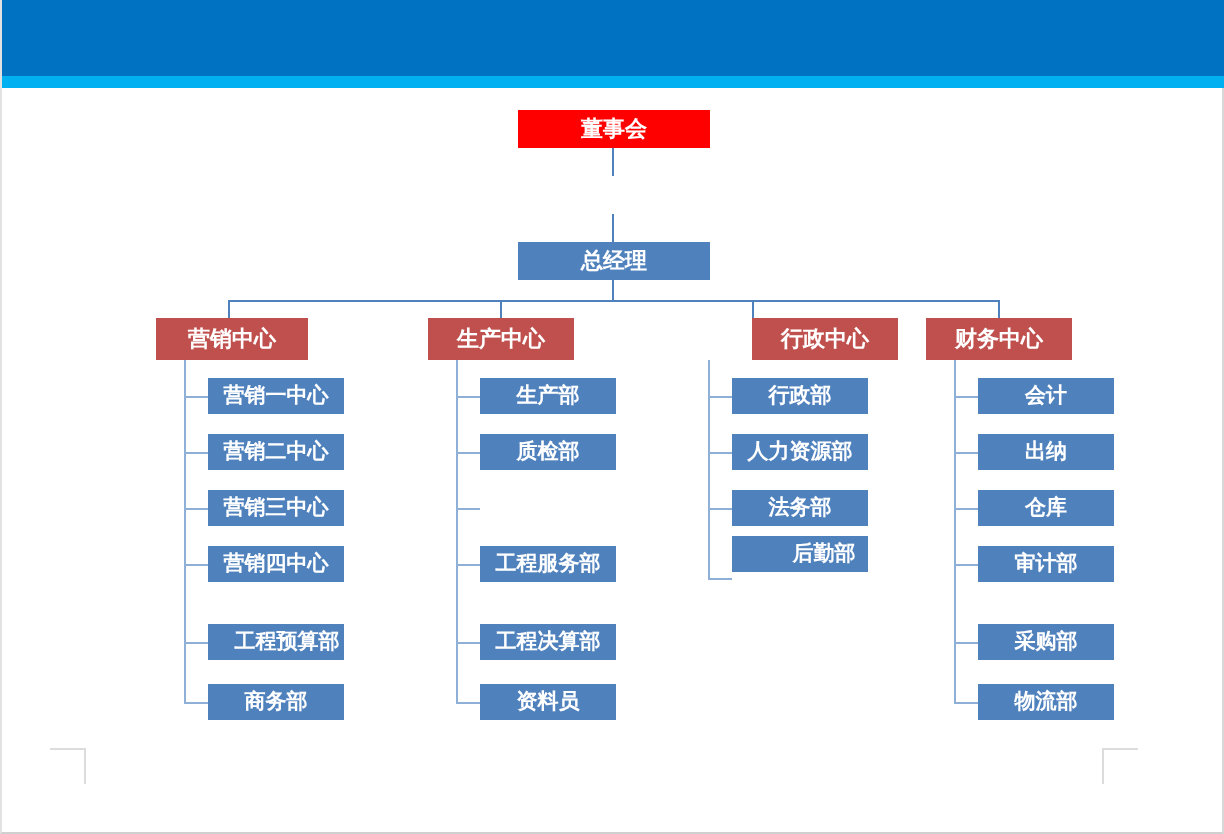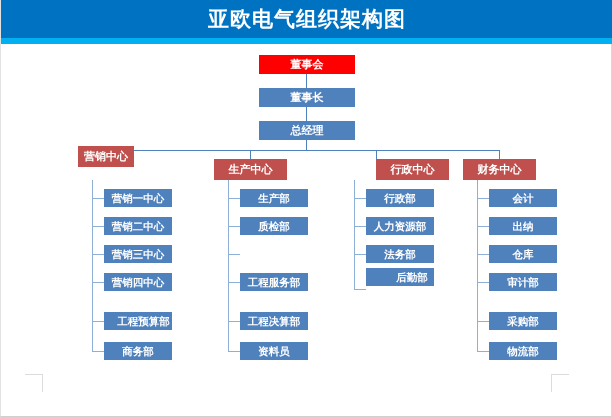--- a/index.html
+++ b/index.html
@@ -54,39 +54,37 @@
   .mark.br i.h{left:0;top:0;width:18px;height:1px;}
   .mark.br i.v{left:0;top:0;width:1px;height:18px;}
 </style>
 </head>
 <body>
 
 <div class="page">
 
   <div class="banner"></div>
   <div class="banner-strip"></div>
-  <div class="banner-title">亚欧电气组织架构图</div>
 
   <div class="canvas">
 
     <div class="box root" style="left:258px;top:11px;width:96px;height:19px;">董事会</div>
     <div class="ln v" style="left:305px;top:30px;height:14px;"></div>
-    <div class="box chain" style="left:258px;top:44px;width:96px;height:19px;">董事长</div>
     <div class="ln v" style="left:305px;top:63px;height:14px;"></div>
     <div class="box chain" style="left:258px;top:77px;width:96px;height:19px;">总经理</div>
 
     <div class="ln v" style="left:305px;top:96px;height:10px;"></div>
     <div class="ln h" style="left:113px;top:106px;width:385px;"></div>
 
     <div class="ln v" style="left:113px;top:106px;height:9px;"></div>
     <div class="ln v" style="left:249px;top:106px;height:9px;"></div>
     <div class="ln v" style="left:375px;top:106px;height:9px;"></div>
     <div class="ln v" style="left:498px;top:106px;height:9px;"></div>
 
-    <div class="box center" style="left:77px;top:102px;width:56px;height:21px;">营销中心</div>
+    <div class="box center" style="left:77px;top:115px;width:76px;height:21px;">营销中心</div>
     <div class="box center" style="left:213px;top:115px;width:73px;height:21px;">生产中心</div>
     <div class="box center" style="left:339px;top:115px;width:73px;height:21px;margin-left:36px;">行政中心</div>
     <div class="box center" style="left:462px;top:115px;width:73px;height:21px;">财务中心</div>
 
     <div class="ln v light" style="left:91px;top:136px;height:172px;"></div>
     <div class="ln h light" style="left:91px;top:154px;width:12px;"></div>
     <div class="ln h light" style="left:91px;top:182px;width:12px;"></div>
     <div class="ln h light" style="left:91px;top:210px;width:12px;"></div>
     <div class="ln h light" style="left:91px;top:238px;width:12px;"></div>
     <div class="ln h light" style="left:91px;top:277px;width:12px;"></div>

